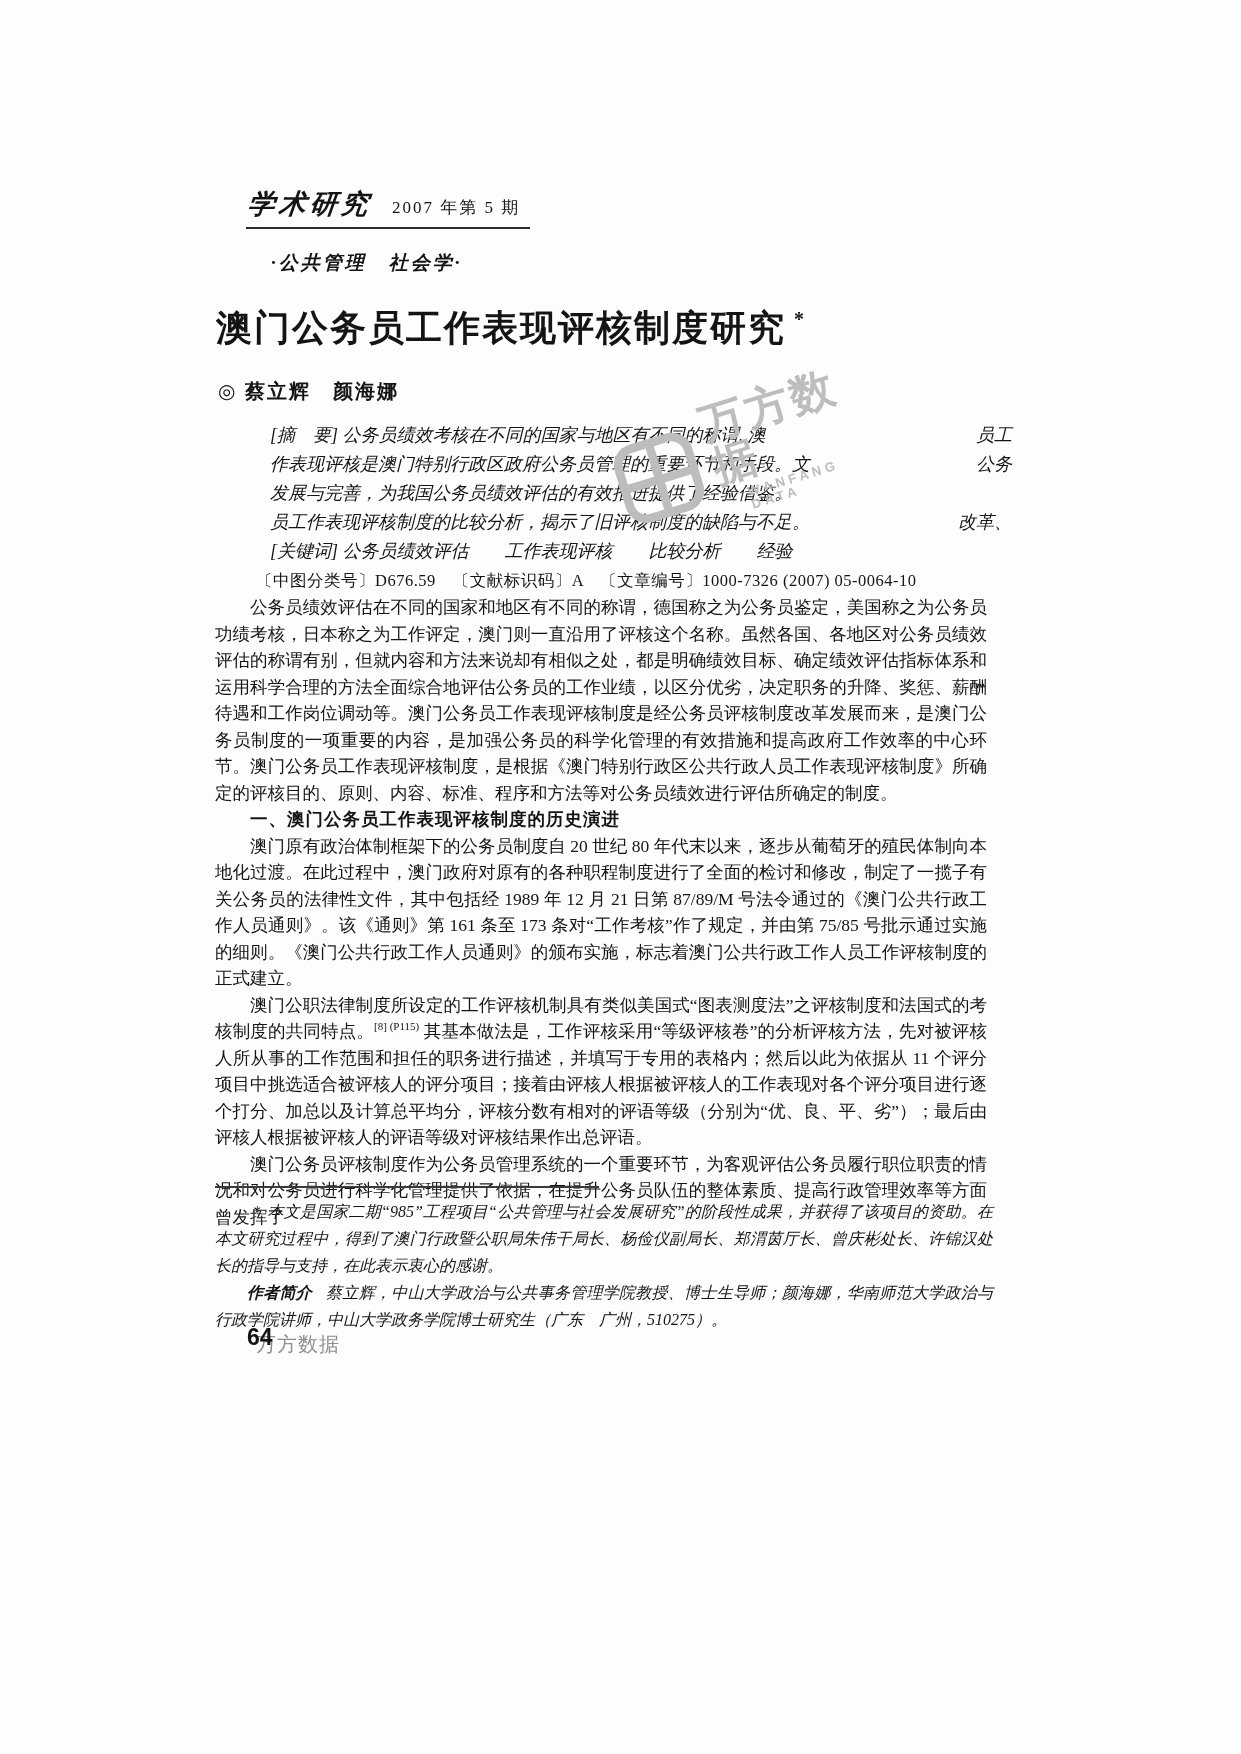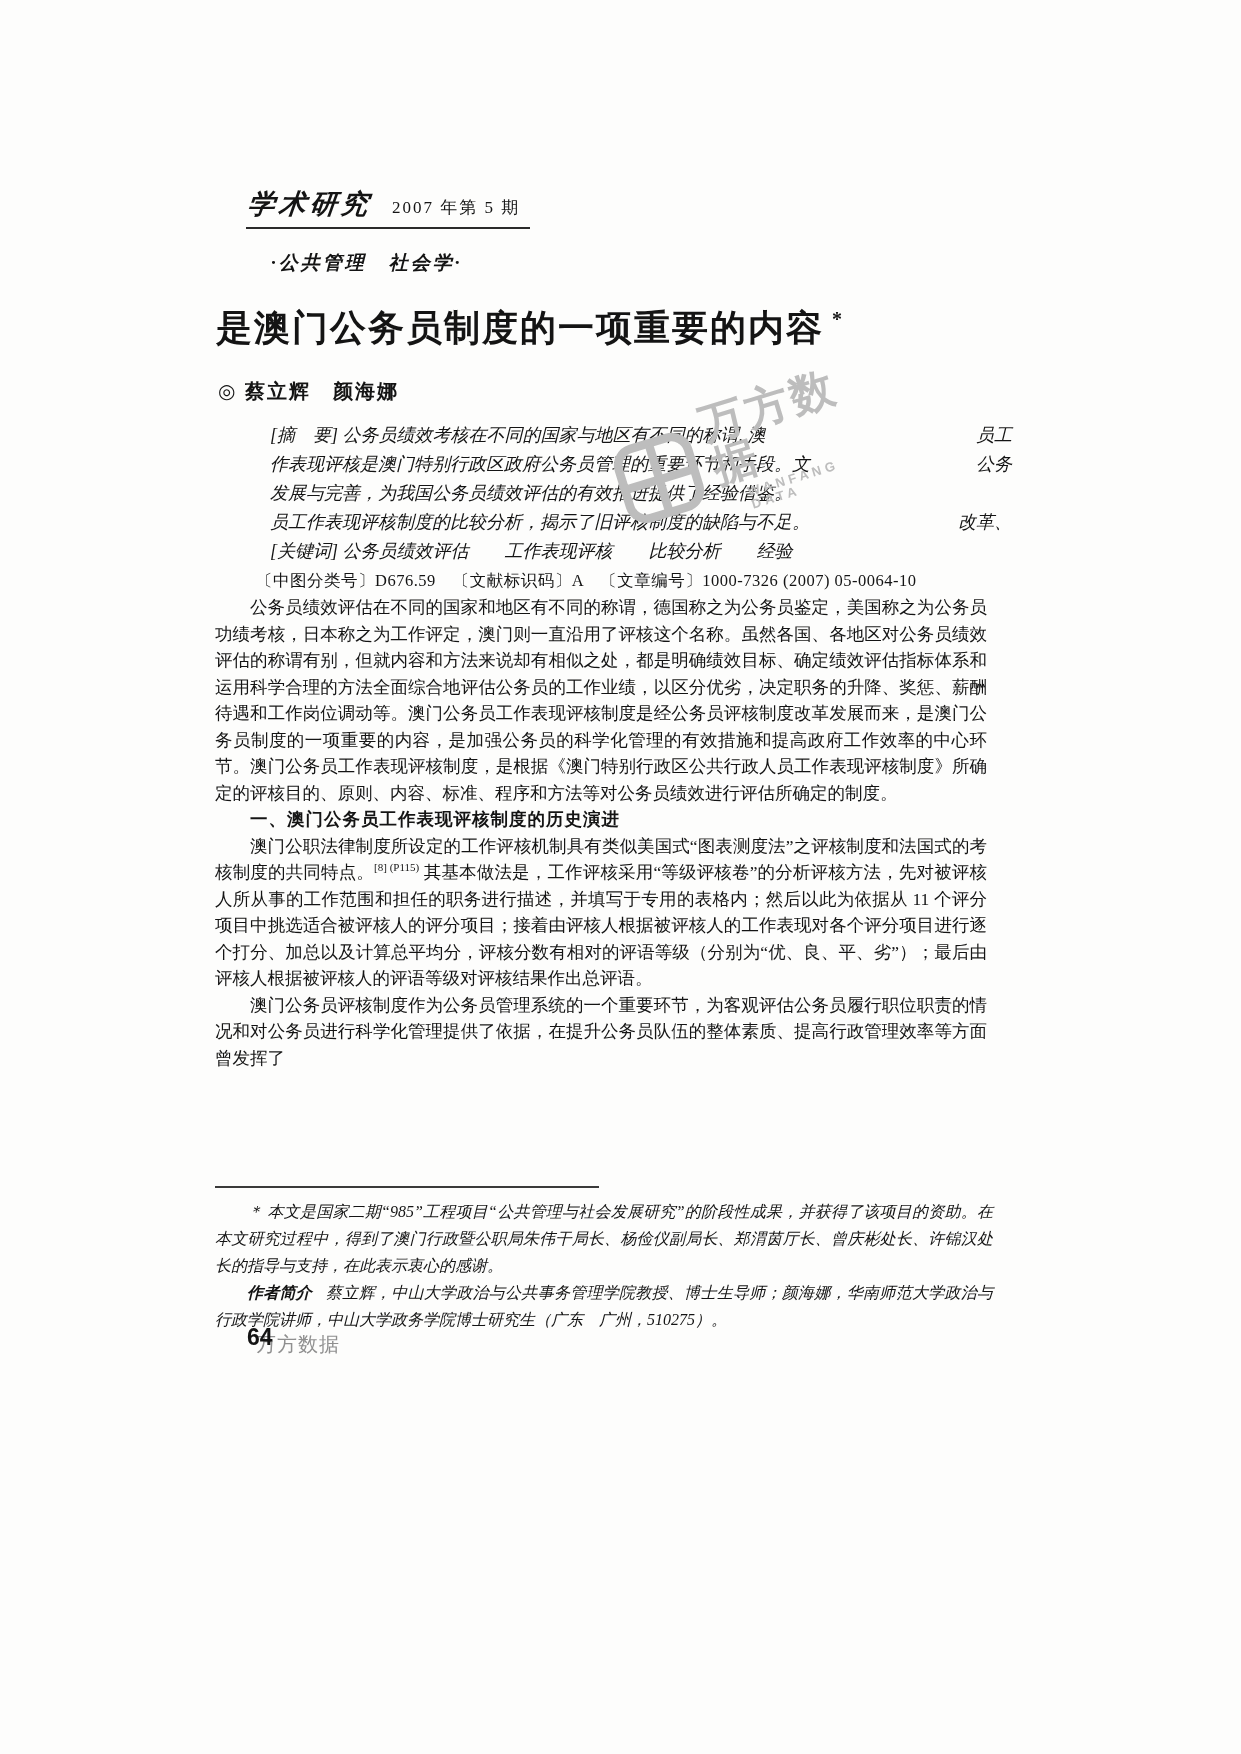--- a/index.html
+++ b/index.html
@@ -96,21 +96,21 @@
 
 <div id="page">
 
   <div class="journal-header">
     <span class="journal-name">学术研究</span>
     <span class="journal-issue">2007 年第 5 期</span>
   </div>
 
   <div class="column-label">·公共管理　社会学·</div>
 
-  <h1 class="paper-title"><span>是澳门公务员制度的一项重要的内容</span><sup>*</sup></h1>
+  <h1 class="paper-title"><span>澳门公务员工作表现评核制度研究</span><sup>*</sup></h1>
 
   <div class="authors-line">◎ 蔡立辉　颜海娜</div>
 
   <div class="abstract-block">
     <div class="abstract-row">
       <span><span class="ab-label">[摘　要]</span> <span>公务员绩效考核在不同的国家与地区有不同的称谓, 澳</span></span>
       <span class="frag">员工</span>
     </div>
     <div class="abstract-row">
       <span>作表现评核是澳门特别行政区政府公务员管理的重要环节和手段。文</span>
@@ -137,20 +137,21 @@
     </svg>
     <div class="wm-text">
       <span class="wm-cn">万方数据</span>
       <span class="wm-en">WANFANG DATA</span>
     </div>
   </div>
 
   <div class="body-text">
     <p>公务员绩效评估在不同的国家和地区有不同的称谓，德国称之为公务员鉴定，美国称之为公务员功绩考核，日本称之为工作评定，澳门则一直沿用了评核这个名称。虽然各国、各地区对公务员绩效评估的称谓有别，但就内容和方法来说却有相似之处，都是明确绩效目标、确定绩效评估指标体系和运用科学合理的方法全面综合地评估公务员的工作业绩，以区分优劣，决定职务的升降、奖惩、薪酬待遇和工作岗位调动等。澳门公务员工作表现评核制度是经公务员评核制度改革发展而来，是澳门公务员制度的一项重要的内容，是加强公务员的科学化管理的有效措施和提高政府工作效率的中心环节。澳门公务员工作表现评核制度，是根据《澳门特别行政区公共行政人员工作表现评核制度》所确定的评核目的、原则、内容、标准、程序和方法等对公务员绩效进行评估所确定的制度。</p>
     <p class="section-heading">一、澳门公务员工作表现评核制度的历史演进</p>
+    <p>澳门原有政治体制框架下的公务员制度自 20 世纪 80 年代末以来，逐步从葡萄牙的殖民体制向本地化过渡。在此过程中，澳门政府对原有的各种职程制度进行了全面的检讨和修改，制定了一揽子有关公务员的法律性文件，其中包括经 1989 年 12 月 21 日第 87/89/M 号法令通过的《澳门公共行政工作人员通则》。该《通则》第 161 条至 173 条对“工作考核”作了规定，并由第 75/85 号批示通过实施的细则。《澳门公共行政工作人员通则》的颁布实施，标志着澳门公共行政工作人员工作评核制度的正式建立。</p>
     <p><span>澳门公职法律制度所设定的工作评核机制具有类似美国式“图表测度法”之评核制度和法国式的考核制度的共同特点。</span><sup>[8] (P115)</sup><span> 其基本做法是，工作评核采用“等级评核卷”的分析评核方法，先对被评核人所从事的工作范围和担任的职务进行描述，并填写于专用的表格内；然后以此为依据从 11 个评分项目中挑选适合被评核人的评分项目；接着由评核人根据被评核人的工作表现对各个评分项目进行逐个打分、加总以及计算总平均分，评核分数有相对的评语等级（分别为“优、良、平、劣”）；最后由评核人根据被评核人的评语等级对评核结果作出总评语。</span></p>
     <p>澳门公务员评核制度作为公务员管理系统的一个重要环节，为客观评估公务员履行职位职责的情况和对公务员进行科学化管理提供了依据，在提升公务员队伍的整体素质、提高行政管理效率等方面曾发挥了</p>
   </div>
 
   <div class="footnote-sep"></div>
 
   <div class="footnotes">
     <p>＊ 本文是国家二期“985”工程项目“公共管理与社会发展研究”的阶段性成果，并获得了该项目的资助。在本文研究过程中，得到了澳门行政暨公职局朱伟干局长、杨俭仪副局长、郑渭茵厅长、曾庆彬处长、许锦汉处长的指导与支持，在此表示衷心的感谢。</p>
     <p><span class="bio-label">作者简介</span><span>蔡立辉，中山大学政治与公共事务管理学院教授、博士生导师；颜海娜，华南师范大学政治与行政学院讲师，中山大学政务学院博士研究生（广东　广州，510275）。</span></p>
   </div>

